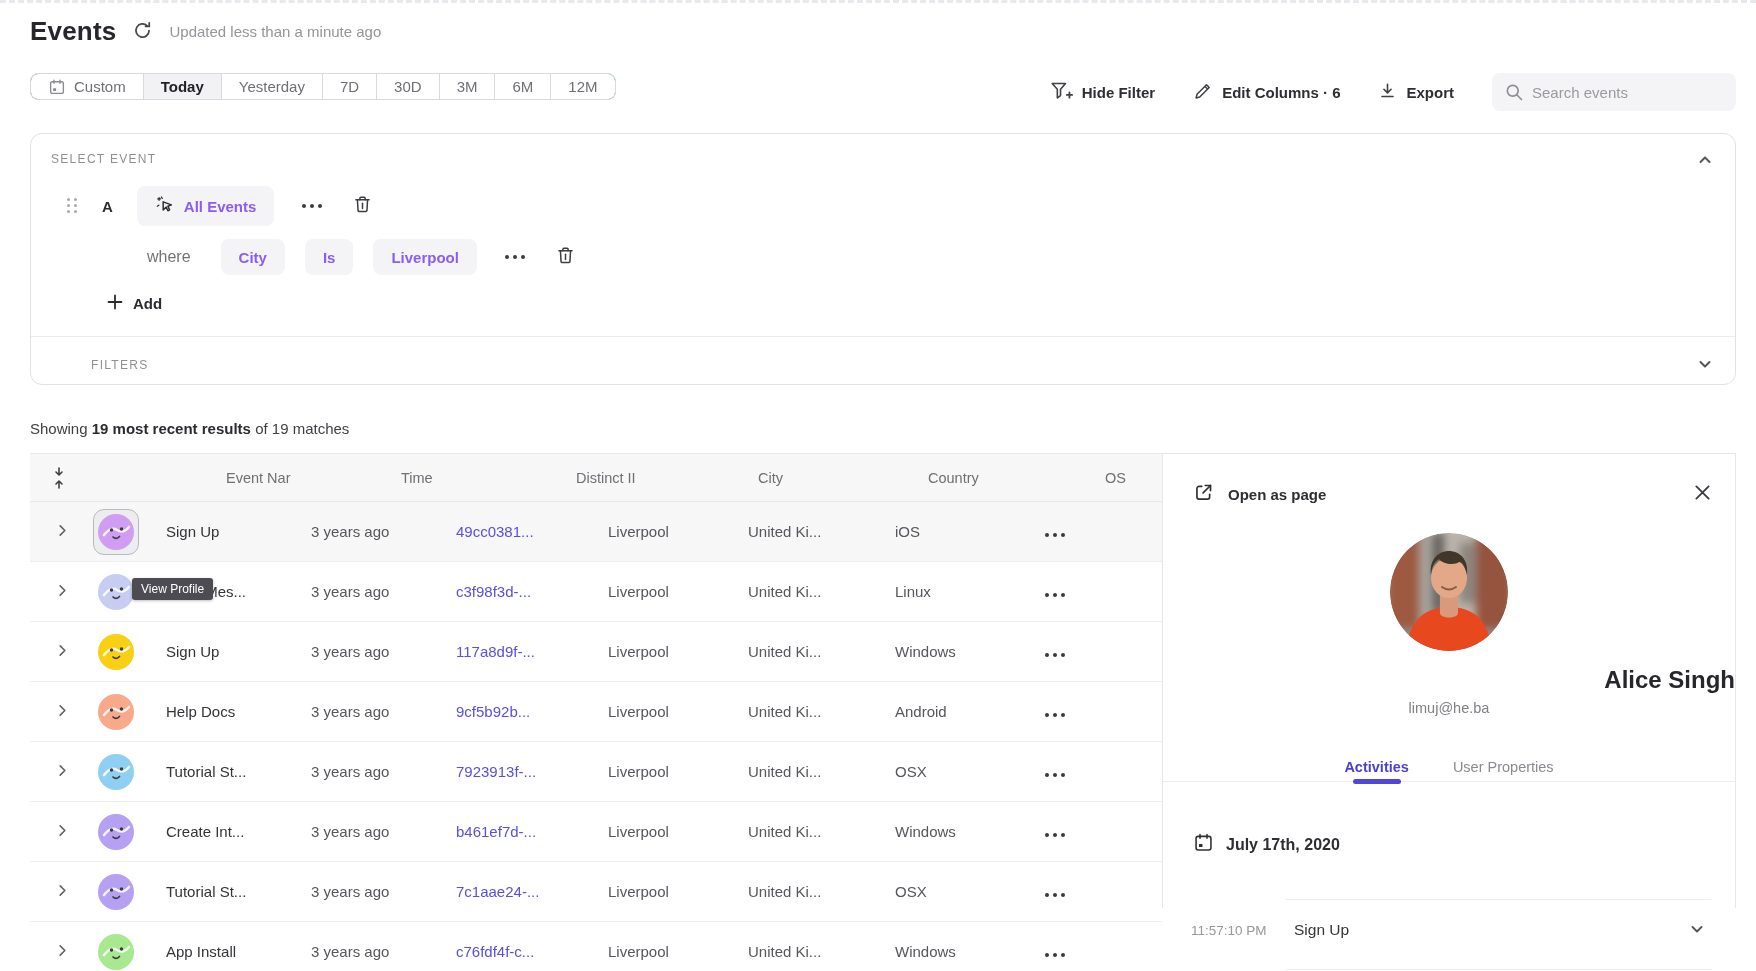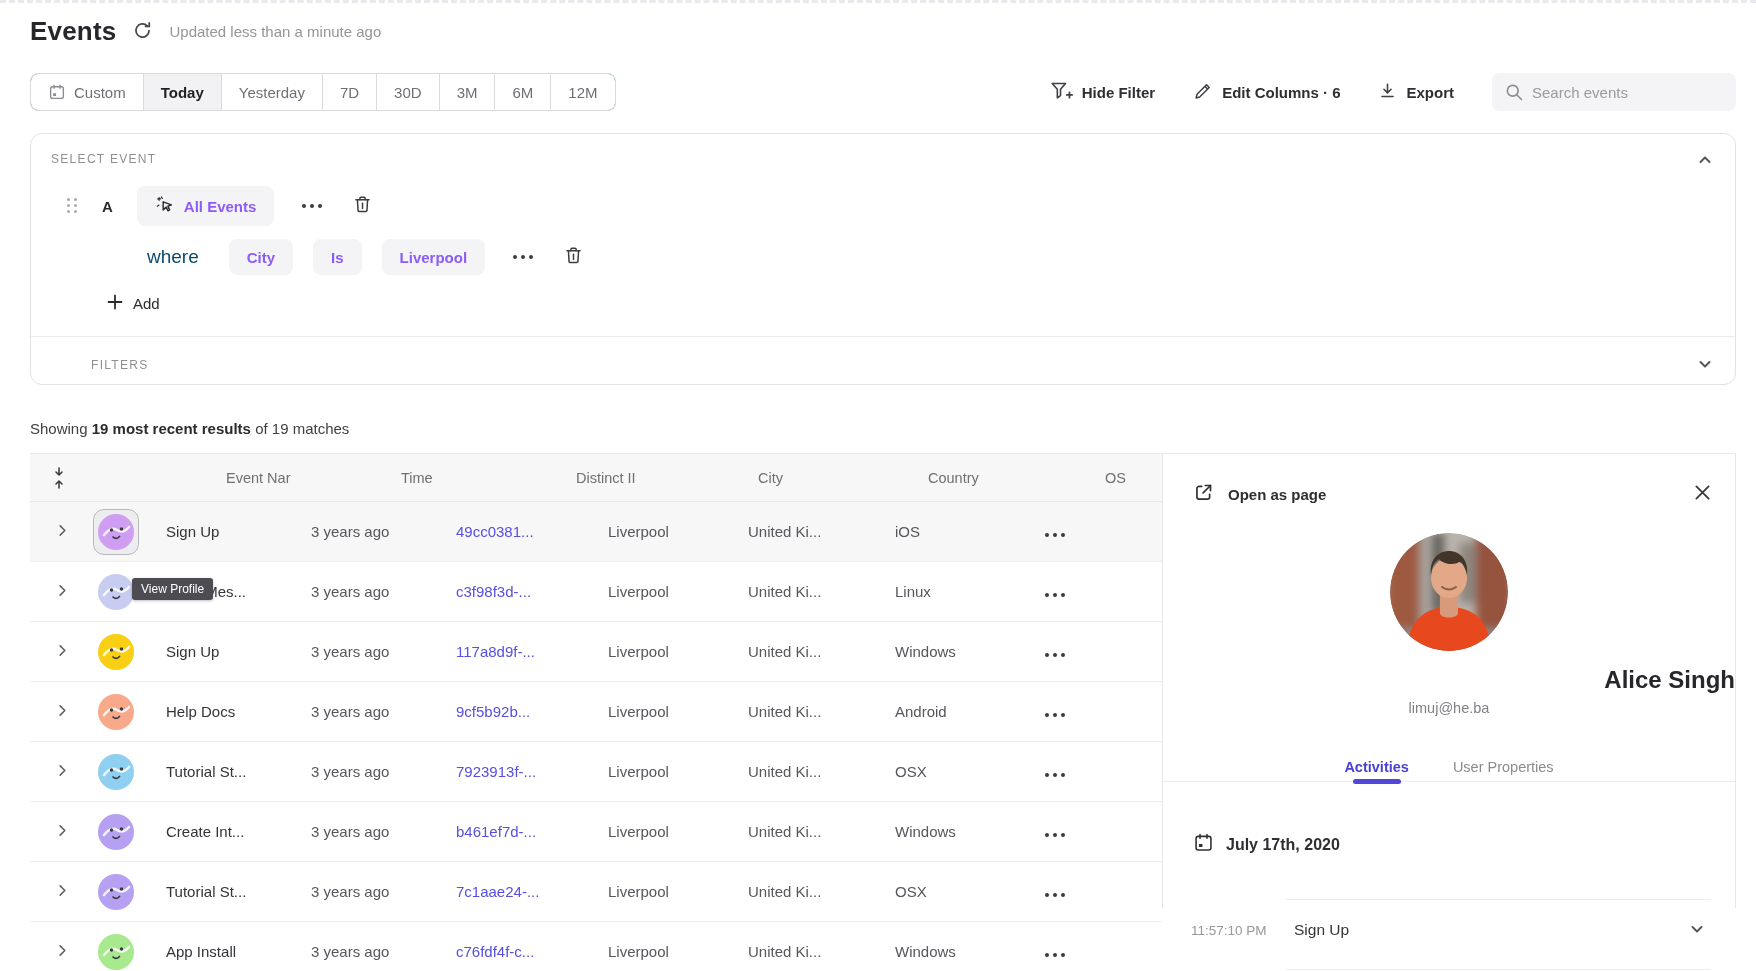--- a/index.html
+++ b/index.html
@@ -10,21 +10,21 @@
   }
   .top-edge { position:absolute; top:0; left:0; right:0; border-top:3px dashed #e9e9ed; }
 
   
   .page-header { position:absolute; top:16px; left:30px; display:flex; align-items:center; gap:16px; }
   .page-title { font-size:26px; font-weight:700; color:#26262b; letter-spacing:.2px; }
   .icon-btn { background:none; border:none; cursor:pointer; display:inline-flex; align-items:center; color:#46464c; padding:0; }
   .updated-text { font-size:15px; color:#95959a; }
 
   
-  .tabbar { position:absolute; top:73px; left:30px; height:38px; display:inline-flex; border:1px solid #dadade; border-radius:8px; overflow:hidden; background:#0f766e; }
+  .tabbar { position:absolute; top:73px; left:30px; height:27px; display:inline-flex; border:1px solid #dadade; border-radius:8px; overflow:hidden; background:#0f766e; }
   .tab { display:flex; align-items:center; gap:8px; padding:0 17px; font-size:15px; color:#6f6f75; background:#fff; border:none; border-left:1px solid #dadade; cursor:pointer; font-family:inherit; white-space:nowrap; }
   .tab:first-child { border-left:none; }
   .tab.selected { background:#f2f2f4; color:#1f1f24; font-weight:700; }
   .tab svg { color:#8a8a90; }
 
   
   .toolbar-right { position:absolute; top:73px; right:20px; height:38px; display:flex; align-items:center; gap:38px; }
   .text-btn { display:inline-flex; align-items:center; gap:9px; background:none; border:none; cursor:pointer; font-family:inherit; font-size:15px; font-weight:600; color:#2e2e33; white-space:nowrap; }
   .text-btn svg { color:#3f3f45; }
   .search-box { position:relative; width:244px; height:38px; }
@@ -39,24 +39,24 @@
   .q-event-row { position:absolute; top:52px; left:36px; height:40px; display:flex; align-items:center; }
   .drag-handle { display:grid; grid-template-columns:repeat(2,4px); grid-auto-rows:4px; gap:2px 3px; margin-right:24px; }
   .drag-handle i { width:3px; height:3px; border-radius:50%; background:#a9a9af; }
   .row-letter { font-size:15px; font-weight:700; color:#2b2b30; margin-right:24px; }
   .chip { display:inline-flex; align-items:center; gap:9px; background:#f4f4f6; border-radius:8px; height:36px; padding:0 18px; font-size:15px; font-weight:600; color:#8b5cf6; border:none; cursor:pointer; font-family:inherit; }
   .chip.big { height:40px; }
   .more-dots { display:inline-flex; gap:4px; margin:0 0 0 28px; background:none; border:none; cursor:pointer; align-items:center; }
   .more-dots i { width:4px; height:4px; border-radius:50%; background:#3c3c41; }
   .trash-btn { margin-left:30px; color:#3c3c41; }
   .q-where-row { position:absolute; top:105px; left:116px; height:36px; display:flex; align-items:center; }
-  .where-label { font-size:19px; color:#0c4a6e; margin-right:30px; }
+  .where-label { font-size:16px; color:#737373; margin-right:30px; }
   .q-where-row .chip { margin-right:20px; font-weight:600; }
   .q-add-row { position:absolute; top:160px; left:76px; }
-  .add-btn { display:inline-flex; align-items:center; gap:10px; background:none; border:none; cursor:pointer; font-family:inherit; font-size:15px; font-weight:400; color:#2b2b30; }
+  .add-btn { display:inline-flex; align-items:center; gap:10px; background:none; border:none; cursor:pointer; font-family:inherit; font-size:15px; font-weight:700; color:#2b2b30; }
   .q-divider { position:absolute; top:202px; left:0; right:0; border-top:1px solid #ececef; }
   .q-filters-label { position:absolute; top:224px; left:36px;margin-left:24px; }
   .collapse-up { position:absolute; top:18px; right:22px; color:#55555b; background:none; border:none; cursor:pointer; }
   .collapse-down { position:absolute; top:222px; right:22px; color:#55555b; background:none; border:none; cursor:pointer; }
 
   
   .results-line { position:absolute; top:420px; left:30px; font-size:15px; color:#3f3f44; }
   .results-line b { font-weight:700; color:#2b2b30; }
 
   

